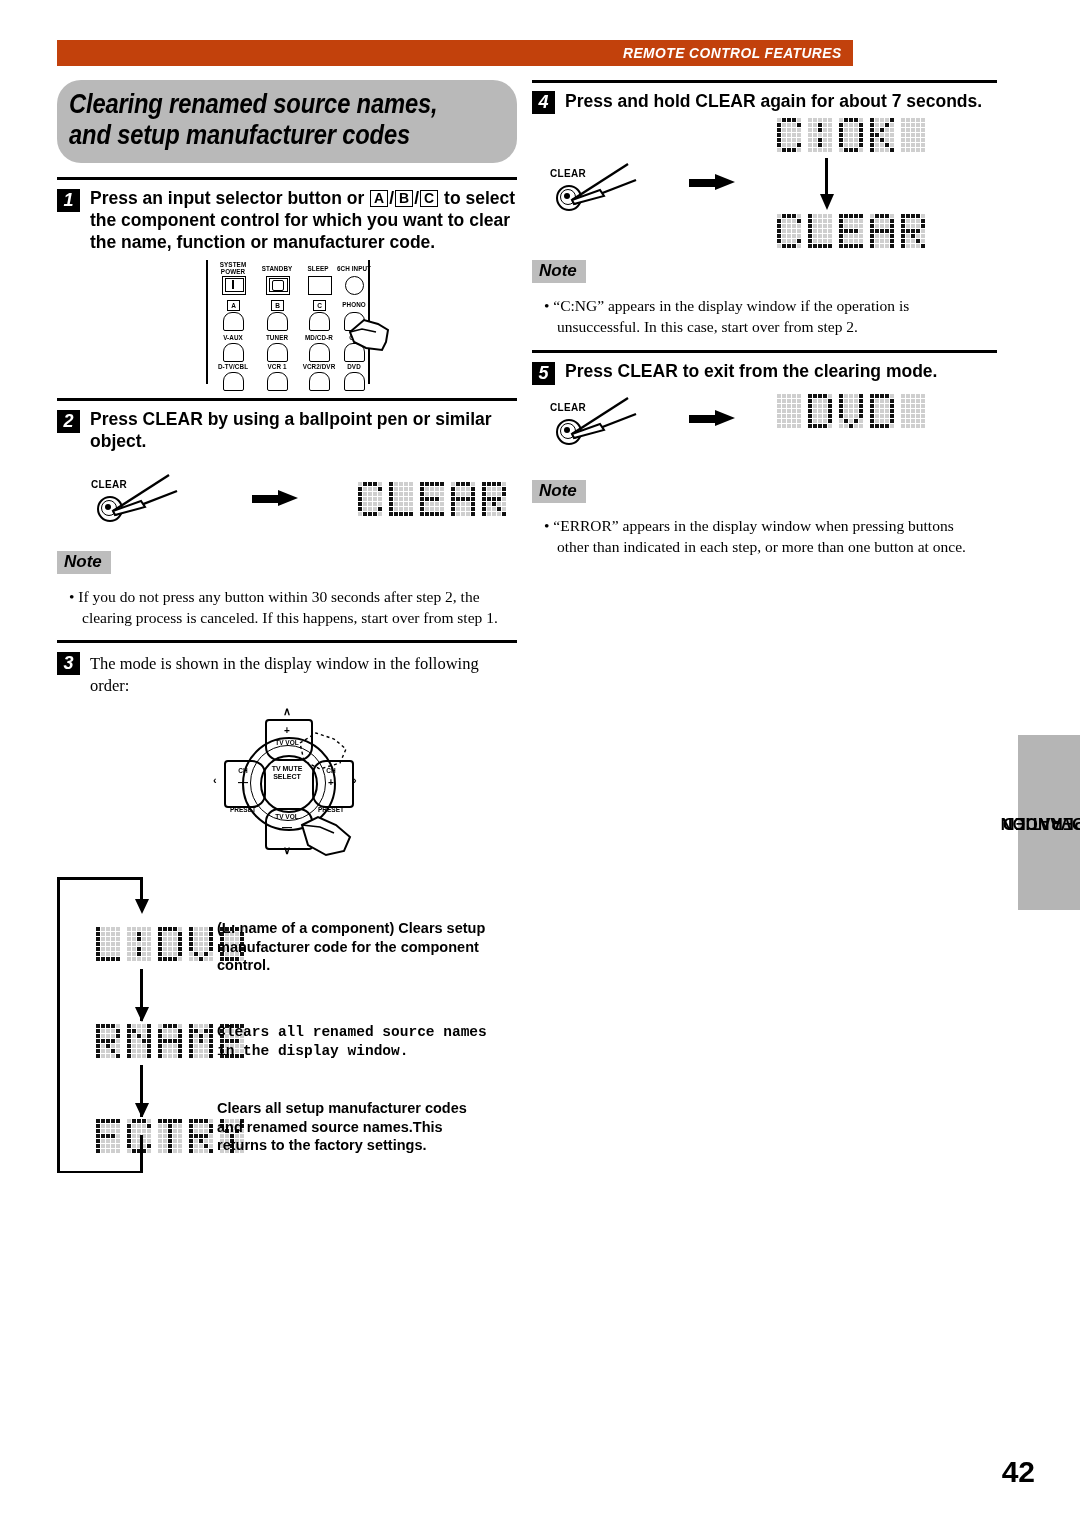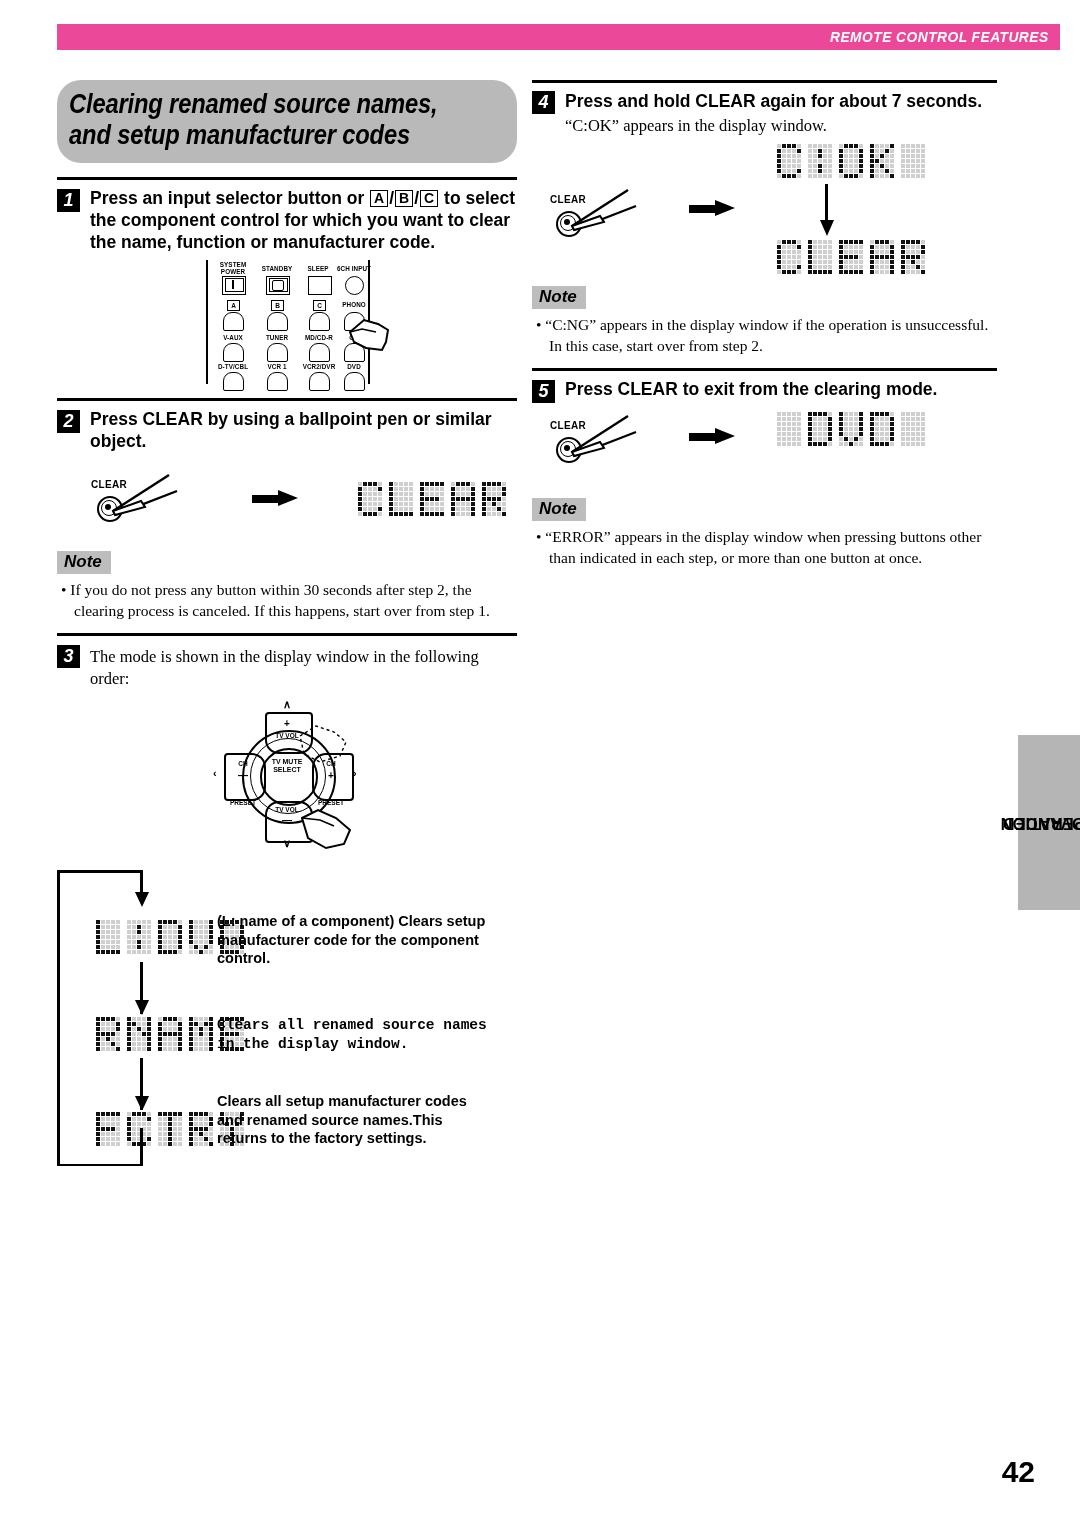--- a/index.html
+++ b/index.html
@@ -1,20 +1,20 @@
 <!DOCTYPE html>
 <html><head>
 <meta charset="utf-8">
 <style>
   html,body{margin:0;padding:0;background:#fff;}
   body{width:1080px;height:1529px;position:relative;font-family:"Liberation Sans",sans-serif;color:#000;}
   .page{position:absolute;inset:0;width:1080px;height:1529px;overflow:hidden;}
 
   
-  .hdr-bar{position:absolute;left:57px;top:24px;width:1003px;height:26px;background:#ec4899;}
+  .hdr-bar{position:absolute;left:57px;top:40px;width:796px;height:26px;background:#c2410c;}
   .hdr-bar span{position:absolute;right:11px;top:4px;font-size:15px;font-weight:bold;font-style:italic;
     color:#fff;letter-spacing:.5px;font-family:"Liberation Sans",sans-serif;transform:scaleX(.92);transform-origin:right center;}
 
   
   .colL{position:absolute;left:57px;top:80px;width:460px;}
   .colR{position:absolute;left:532px;top:80px;width:465px;}
 
   
   .title-blk{background:#b9b9b9;padding:9px 10px 11px 12px;border-radius:24px;}
   .title-blk div{font-size:27px;font-weight:bold;font-style:italic;line-height:1.16;
@@ -27,21 +27,21 @@
   .stephd{margin-left:33px;font-size:17.5px;font-weight:bold;line-height:1.28;}
   .stepbody{font-family:"Liberation Serif",serif;font-size:16.5px;line-height:1.35;margin-left:33px;margin-top:3px;}
   .kbd{display:inline-block;border:1.5px solid #000;padding:0 3px;font-size:14px;font-weight:bold;
       line-height:15px;vertical-align:1px;margin:0 1px;}
   .slash{font-weight:bold;}
 
   
   .notelbl{display:inline-block;background:#bdbdbd;font-size:17px;font-weight:bold;font-style:italic;
      padding:1px 9px 2px 7px;}
   .notetxt{font-family:"Liberation Serif",serif;font-size:15.5px;line-height:1.36;margin-top:5px;}
-  .notetxt p{margin:4px;padding-left:13px;text-indent:-13px;}
+  .notetxt p{margin:12px;padding-left:13px;text-indent:-13px;}
 
   
   .lcd{display:flex;gap:3px;}
   .lcdchar{display:grid;grid-template-columns:repeat(5,4px);grid-template-rows:repeat(7,4px);gap:1px;
       padding:2px;background:#fff;}
   .lcdchar i{background:#cfcfcf;display:block;}
   .lcdchar i.on{background:#111;}
 
   
   .arrowR{width:46px;height:17px;position:relative;}
@@ -1022,21 +1022,20 @@
         <div class="up1"></div>
       </div>
     </div>
   </div>
 
   <div class="colR">
 
     <div class="step">
       <div class="stepnum" style="top:8px;">4</div>
       <div class="stephd">Press and hold CLEAR again for about 7 seconds.</div>
-      <div class="stepbody">“C:OK” appears in the display window.</div>
 
       <div style="position:relative;height:150px;margin-top:4px;">
         <div class="lcd" style="position:absolute;left:243px;top:0;">
             <div class="lcdchar">
               <i></i>
               <i class="on"></i>
               <i class="on"></i>
               <i class="on"></i>
               <i></i>
               <i class="on"></i>

